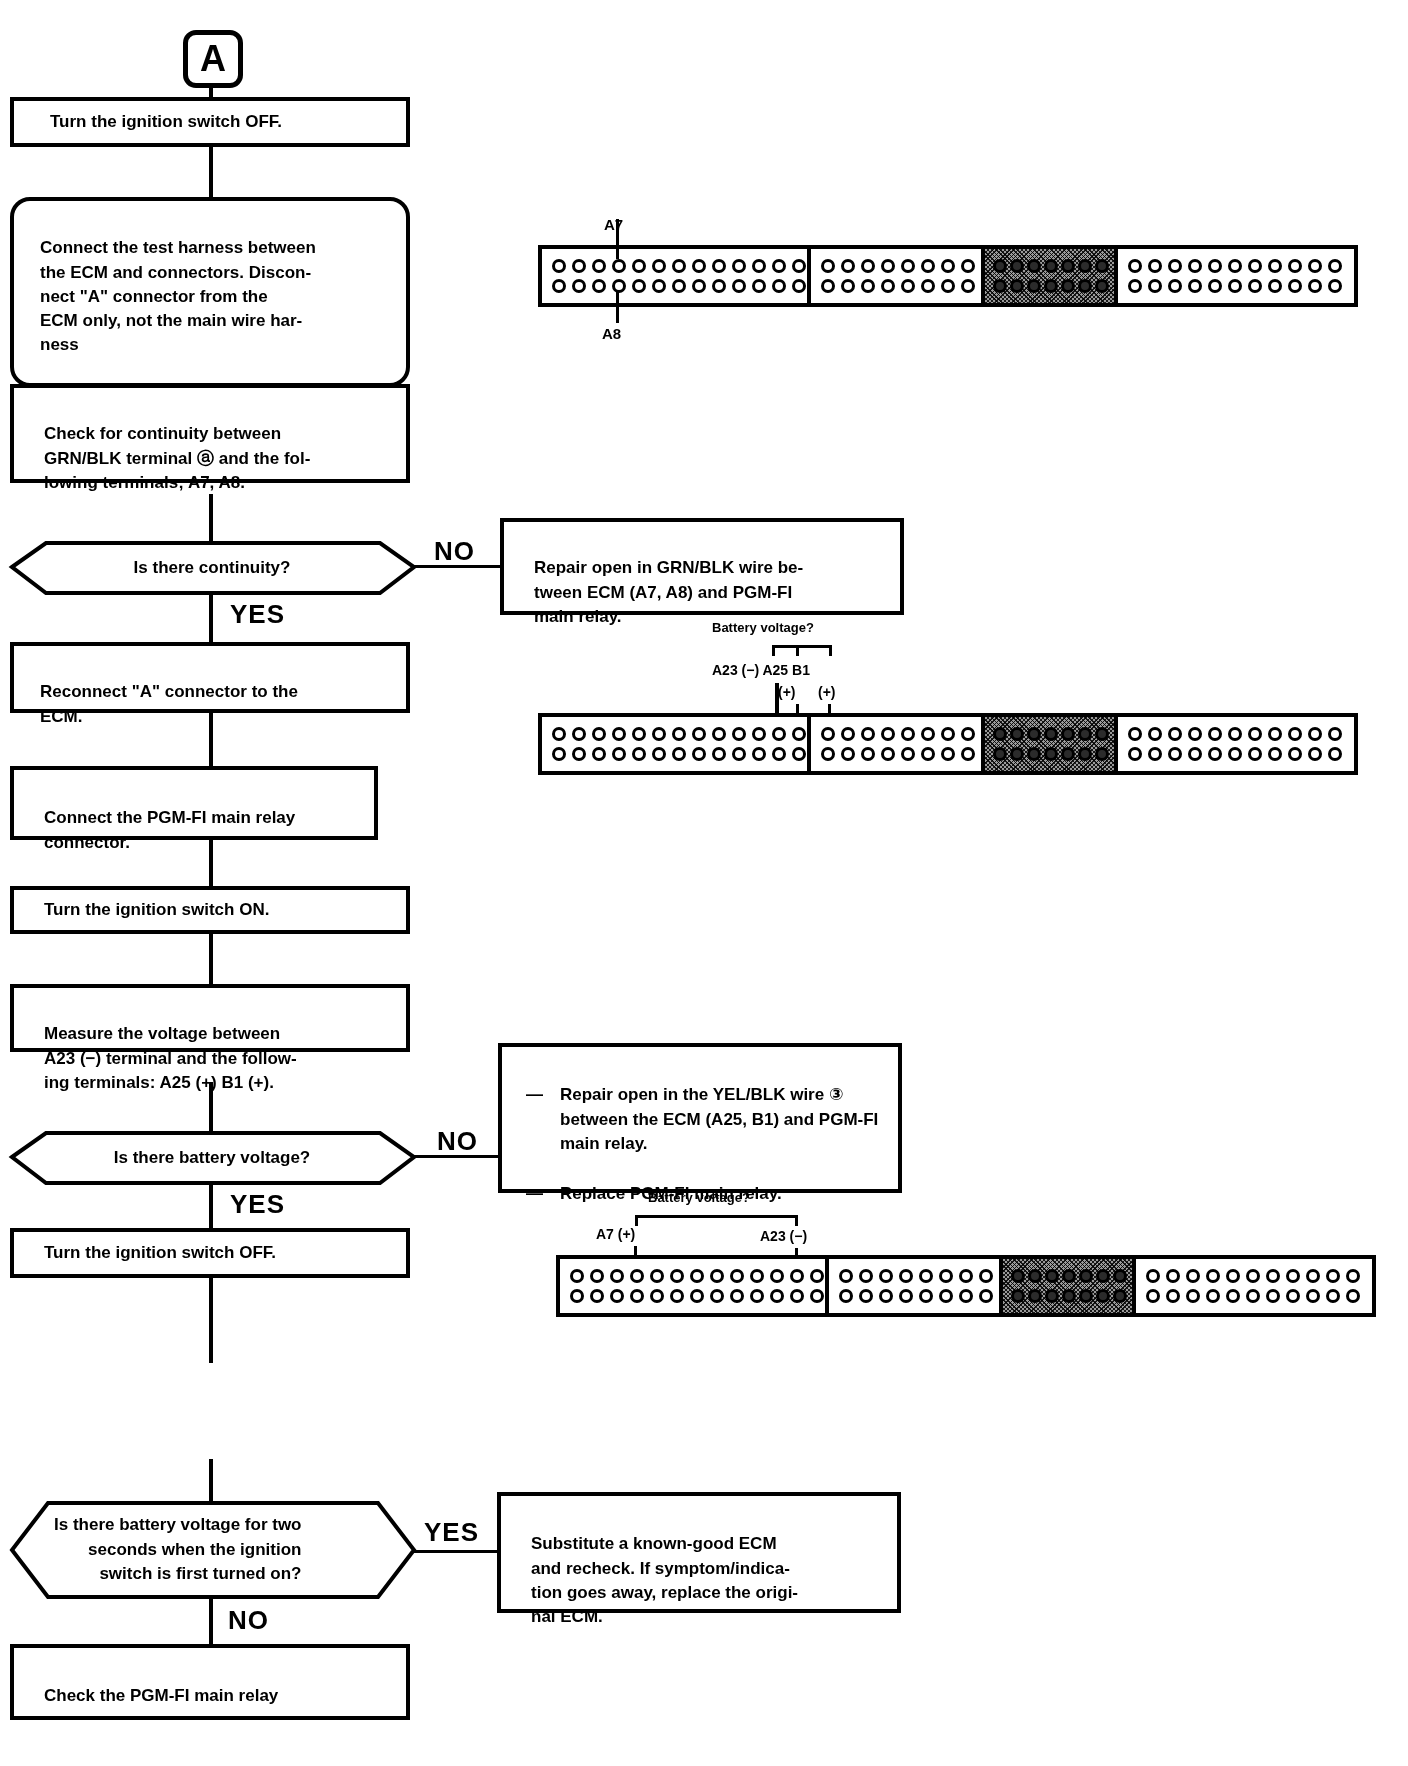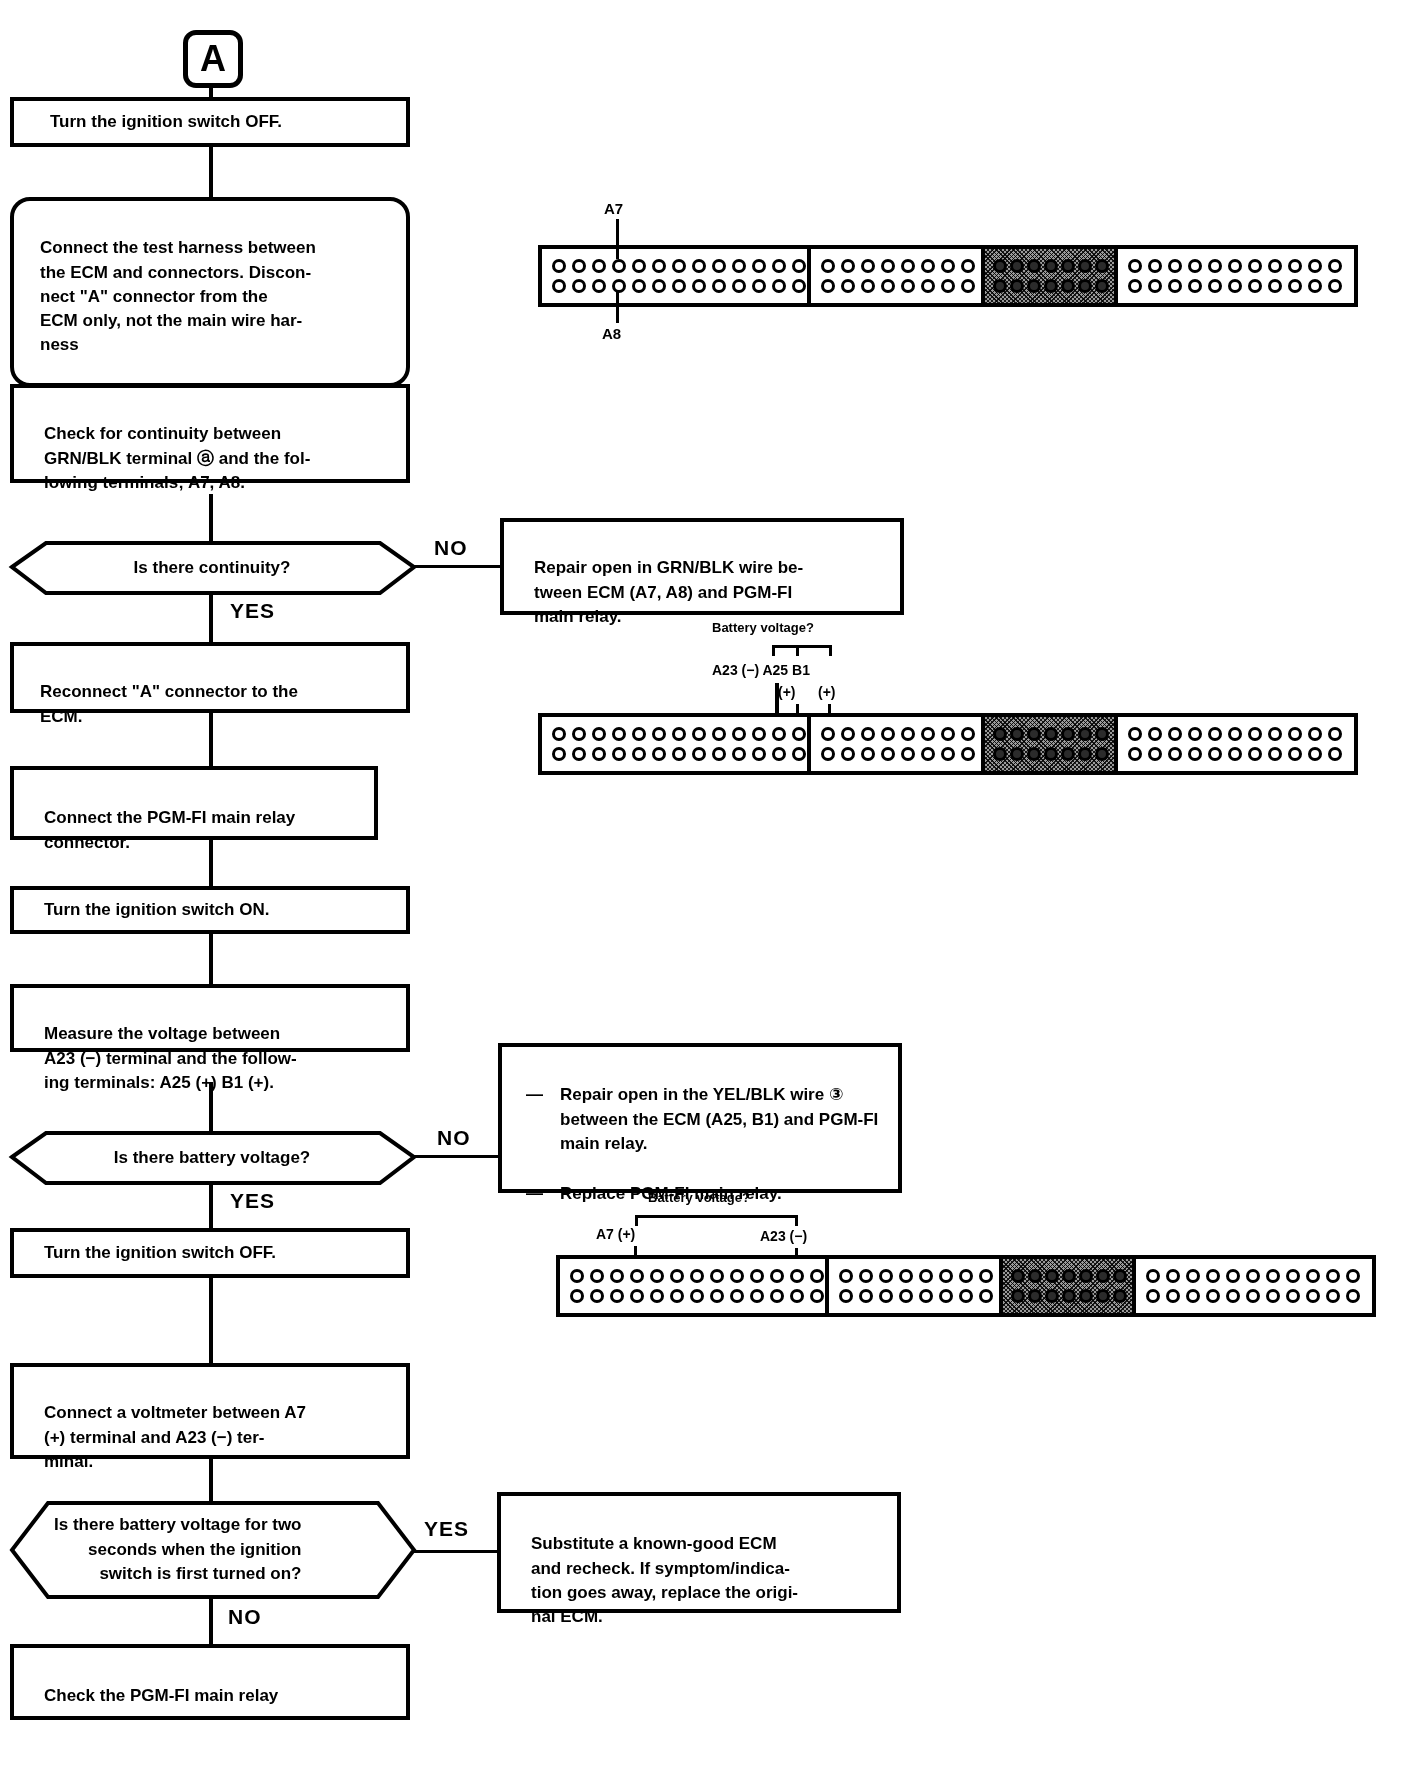--- a/index.html
+++ b/index.html
@@ -7,21 +7,21 @@
     position:relative;width:1408px;height:1766px;background:#ffffff;
     font-family:"Liberation Sans","DejaVu Sans",sans-serif;color:#000;
     overflow:hidden;
   }
   .box{
     position:absolute;border:4px solid #000;background:#fff;box-sizing:border-box;
     font-weight:700;font-size:17px;line-height:1.43;white-space:pre-line;
   }
   .vcenter{display:flex;align-items:center;}
   .vline,.hline{position:absolute;background:#000;}
-  .branch-label{position:absolute;font-weight:700;font-size:21px;letter-spacing:1px;}
+  .branch-label{position:absolute;font-weight:700;font-size:26px;letter-spacing:1px;}
   .hex-svg{position:absolute;}
   .hex-text{
     position:absolute;box-sizing:border-box;font-weight:700;font-size:17px;line-height:1.45;
     display:flex;align-items:center;justify-content:center;text-align:right;white-space:pre-line;
   }
   .badge{
     position:absolute;border:5px solid #000;border-radius:13px;background:#fff;box-sizing:border-box;
     display:flex;align-items:center;justify-content:center;font-weight:700;font-size:36px;
   }
   
@@ -146,25 +146,20 @@
     <div class="dash-item">
       <span class="dash">—</span>
       <div class="dash-text">Replace PGM-FI main relay.</div>
     </div>
   </div>
 
   <div class="box vcenter" style="left:10px;top:1228px;width:400px;height:50px;padding-left:30px;">
     <span>Turn the ignition switch OFF.</span>
   </div>
 
-  <div class="box" style="left:10px;top:1363px;width:400px;height:96px;padding:10px 12px 0 30px;">
-    <span>Connect a voltmeter between A7
-(+) terminal and A23 (−) ter-
-minal.</span>
-  </div>
 
   <svg class="hex-svg" style="left:8px;top:1500px;" width="410" height="100" viewBox="0 0 410 100">
     <polygon points="4,50 40,3 370,3 406,50 370,97 40,97" fill="#ffffff" stroke="#000000" stroke-width="4"></polygon>
   </svg>
   <div class="hex-text" style="left:10px;top:1502px;width:404px;height:96px;padding-left:44px;justify-content:flex-start;">
     <span>Is there battery voltage for two
 seconds when the ignition
 switch is first turned on?</span>
   </div>
   <div class="branch-label" style="left:424px;top:1517px;">YES</div>
@@ -278,21 +273,21 @@
           <span class="pin"></span>
           <span class="pin"></span>
           <span class="pin"></span>
           <span class="pin"></span>
           <span class="pin"></span>
           <span class="pin"></span>
           <span class="pin"></span>
         </div>
       </div>
     </div>
-  <div class="pin-label" style="left:604px;top:200px;text-align:right;">A7</div>
+  <div class="pin-label" style="left:604px;top:216px;text-align:right;">A7</div>
   <div class="vline" style="left:616px;top:219px;width:3px;height:40px;"></div>
   <div class="vline" style="left:616px;top:290px;width:3px;height:33px;"></div>
   <div class="pin-label" style="left:602px;top:325px;">A8</div>
 
   <div class="conn-title" style="left:712px;top:620px;">Battery voltage?</div>
   <div class="hline" style="left:772px;top:645px;width:60px;height:3px;"></div>
   <div class="vline" style="left:772px;top:645px;width:3px;height:11px;"></div>
   <div class="vline" style="left:796px;top:645px;width:3px;height:11px;"></div>
   <div class="vline" style="left:829px;top:645px;width:3px;height:11px;"></div>
   <div class="pin-label small" style="left:712px;top:662px;">A23 (−) A25 B1</div>

